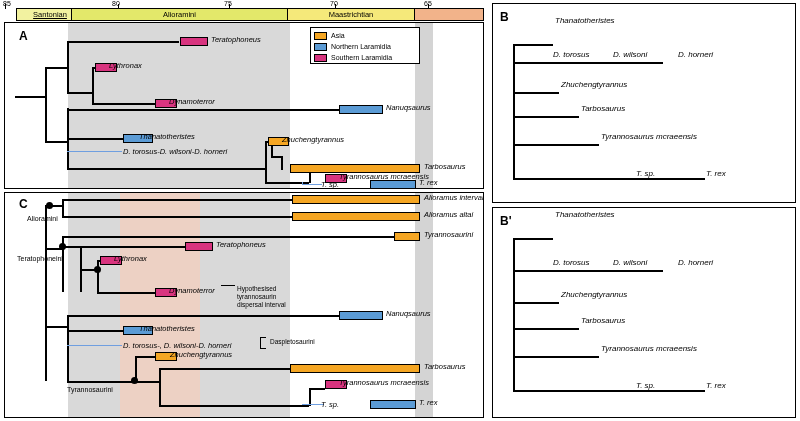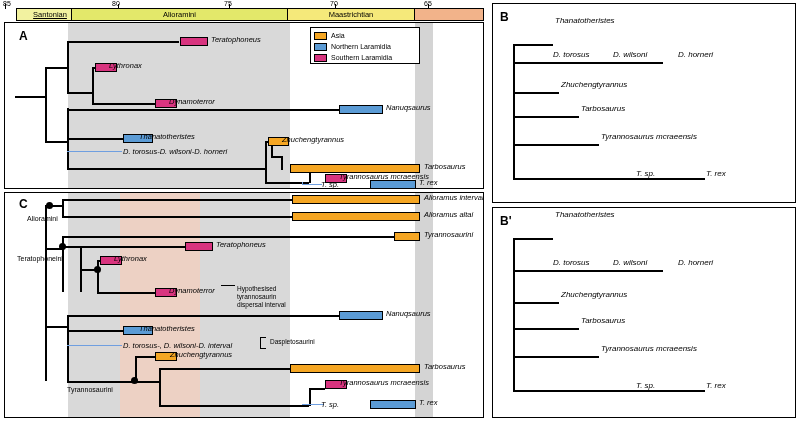--- a/index.html
+++ b/index.html
@@ -331,21 +331,21 @@
 
     <div class="bar bar-south" style="left:150px; top:95px; width:22px;"></div>
     <div class="taxon" style="left:164px; top:93px;">Dynamoterror</div>
 
     <div class="bar bar-north" style="left:334px; top:118px; width:44px;"></div>
     <div class="taxon" style="left:381px; top:116px;">Nanuqsaurus</div>
 
     <div class="bar bar-north" style="left:118px; top:133px; width:30px;"></div>
     <div class="taxon" style="left:134px; top:131px;">Thanatotheristes</div>
 
-    <div class="taxon" style="left:118px; top:148px;">D. torosus-, D. wilsoni-D. interval</div>
+    <div class="taxon" style="left:118px; top:148px;">D. torosus-, D. wilsoni-D. horneri</div>
 
     <div class="bar bar-asia" style="left:150px; top:159px; width:22px;"></div>
     <div class="taxon" style="left:165px; top:157px;">Zhuchengtyrannus</div>
 
     <div class="bar bar-asia" style="left:285px; top:171px; width:130px;"></div>
     <div class="taxon" style="left:419px; top:169px;">Tarbosaurus</div>
 
     <div class="bar bar-south" style="left:320px; top:187px; width:22px;"></div>
     <div class="taxon" style="left:334px; top:185px;">Tyrannosaurus mcraeensis</div>
 

